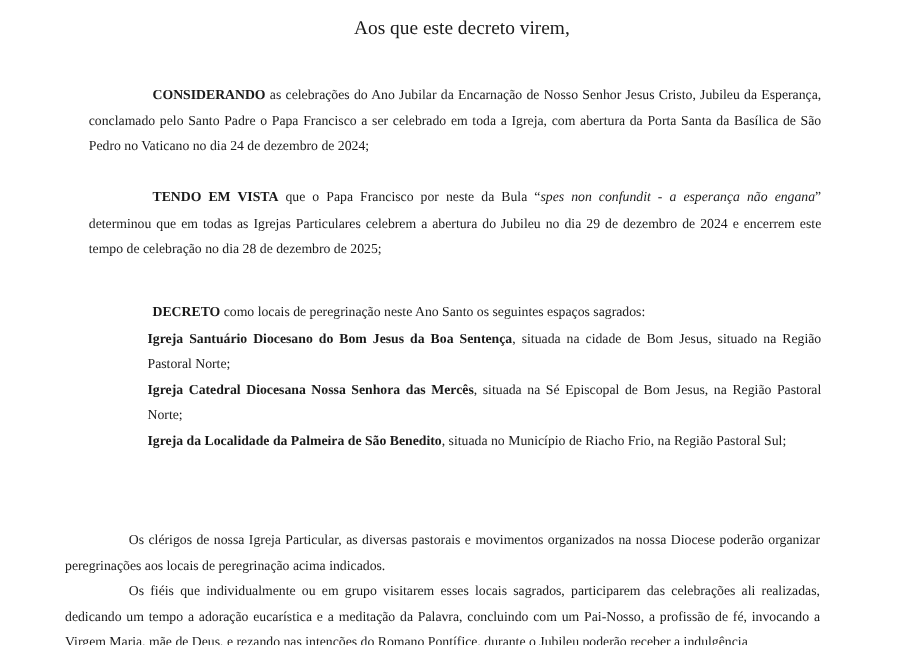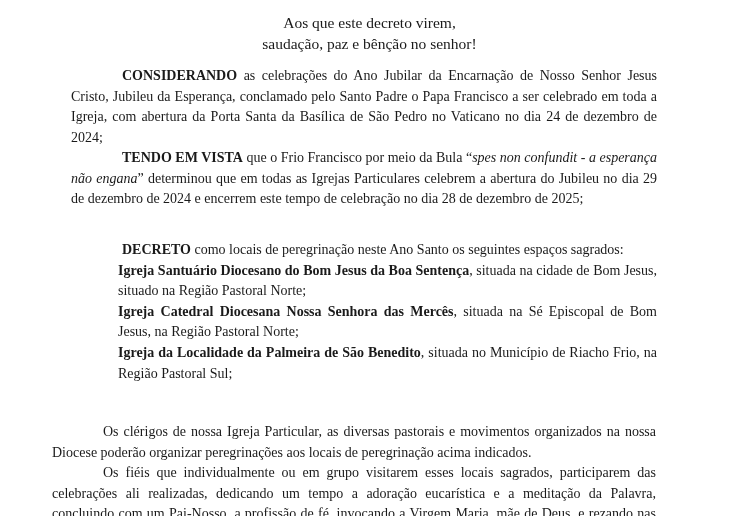--- a/index.html
+++ b/index.html
@@ -9,51 +9,50 @@
     font-family: "Liberation Serif", "DejaVu Serif", serif;
     color: #1a1a1a;
     position: relative;
   }
   .page { position: absolute; left: 0; top: 0; width: 739px; height: 380px; }
   .greeting {
     position: absolute; top: 12px; left: 0; width: 739px;
     text-align: center; font-size: 15.5px; line-height: 21px;
   }
   .block {
-    position: absolute; font-size: 14px; line-height: 20.6px;
+    position: absolute; font-size: 11px; line-height: 20.6px;
     text-align: justify;
   }
   .block p { margin: 0; }
   .indent { text-indent: 51px; }
   .upper { left: 71px; width: 586px; }
   .lower { left: 52px; width: 604px; }
   b { font-weight: bold; }
   i { font-style: italic; }
   .list { margin: 0; padding: 0; list-style: none; }
   .list li { padding-left: 47px; }
 </style>
 </head>
 <body>
 
 <div class="page">
 
   <div class="greeting">
     <div>Aos que este decreto virem,</div>
-    <div>saudação, paz e bênção no senhor!</div>
   </div>
 
   <div class="block upper" style="top:66px;">
     <p class="indent">
       <b>CONSIDERANDO</b><span> as celebrações do Ano Jubilar da Encarnação de Nosso Senhor Jesus Cristo, Jubileu da Esperança, conclamado pelo Santo Padre o Papa Francisco a ser celebrado em toda a Igreja, com abertura da Porta Santa da Basílica de São Pedro no Vaticano no dia 24 de dezembro de 2024;</span>
     </p>
   </div>
 
   <div class="block upper" style="top:148px;">
     <p class="indent">
-      <b>TENDO EM VISTA</b><span> que o Frio Francisco por meio da Bula “</span><i>spes non confundit</i><i> - a esperança não engana</i><span>” determinou que em todas as Igrejas Particulares celebrem a abertura do Jubileu no dia 29 de dezembro de 2024 e encerrem este tempo de celebração no dia 28 de dezembro de 2025;</span>
+      <b>TENDO EM VISTA</b><span> que o Papa Francisco por neste da Bula “</span><i>spes non confundit</i><i> - a esperança não engana</i><span>” determinou que em todas as Igrejas Particulares celebrem a abertura do Jubileu no dia 29 de dezembro de 2024 e encerrem este tempo de celebração no dia 28 de dezembro de 2025;</span>
     </p>
   </div>
 
   <div class="block upper" style="top:240px;font-family:Liberation Serif, serif;">
     <p class="indent">
       <b>DECRETO</b><span> como locais de peregrinação neste Ano Santo os seguintes espaços sagrados:</span>
     </p>
     <ul class="list">
       <li><b>Igreja Santuário Diocesano do Bom Jesus da Boa Sentença</b><span>, situada na cidade de Bom Jesus, situado na Região Pastoral Norte;</span></li>
       <li><b>Igreja Catedral Diocesana Nossa Senhora das Mercês</b><span>, situada na Sé Episcopal de Bom Jesus, na Região Pastoral Norte;</span></li>

